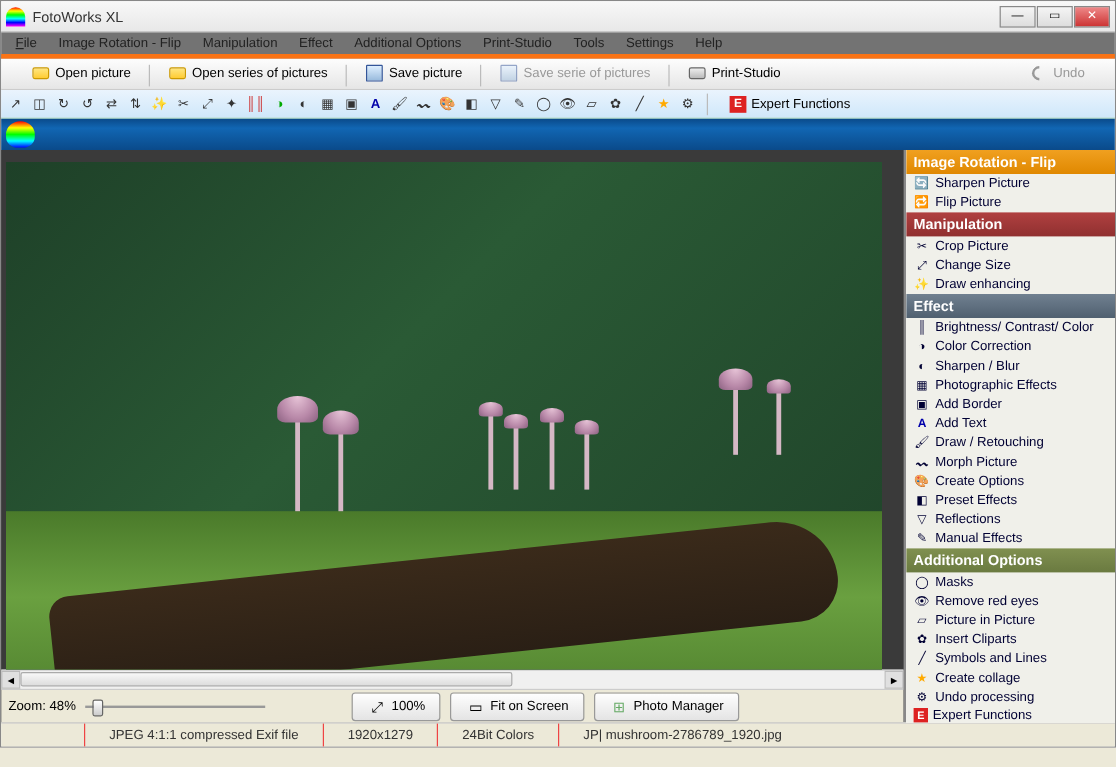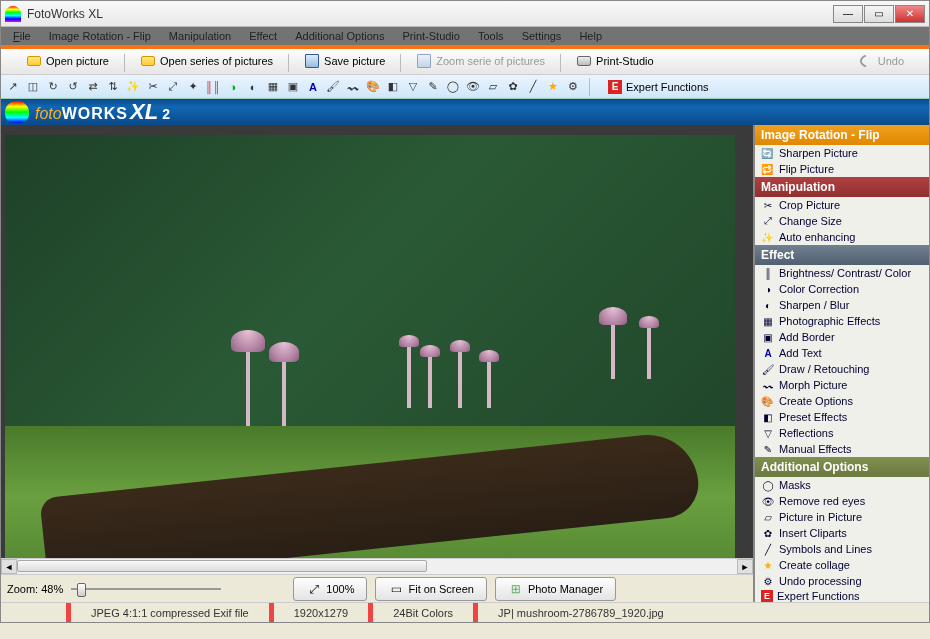--- a/index.html
+++ b/index.html
@@ -54,21 +54,21 @@
 .side { width: 176px; background: #f0f0ea; border-left: 2px solid #888; display: flex; flex-direction: column; overflow-y: auto; }
 .sec-hdr { padding: 3px 6px; color: #fff; font-weight: bold; font-size: 12px; }
 .hdr-orange { background: linear-gradient(#f0a020,#e08800); }
 .hdr-red { background: linear-gradient(#b04040,#903030); }
 .hdr-blue { background: linear-gradient(#708090,#506070); }
 .hdr-green { background: linear-gradient(#809050,#6a7a40); }
 .side-item { display: flex; align-items: center; gap: 4px; padding: 1px 6px; cursor: pointer; color: #003; }
 .sico { width: 14px; height: 14px; display: flex; align-items: center; justify-content: center; font-size: 10px; }
 .undo-row { background: #d5f0c5; padding: 3px 6px; text-align: center; color: #7a8; font-style: italic; margin-top: 2px; }
 .statusbar { height: 20px; background: #ece9d8; border-top: 1px solid #ccc; display: flex; align-items: center; font-size: 11px; color: #333; }
-.status-cell { padding: 0 20px; border-right: 5px solid #ef4444; height: 100%; display: flex; align-items: center; }
+.status-cell { padding: 0 20px; border-right: 1px solid #ef4444; height: 100%; display: flex; align-items: center; }
 </style>
 </head>
 <body>
 
 <div class="window">
 
   <div class="titlebar">
     <div class="title-icon"></div>
     <div class="title-text">FotoWorks XL</div>
     <div class="win-btns">
@@ -109,21 +109,21 @@
         <span class="ico">
           <span class="disk"></span>
         </span>
         <span>Save picture</span>
       </div>
     <div class="tb-sep"></div>
     <div class="tb-btn tb-disabled">
         <span class="ico">
           <span class="disk" style="opacity:.5"></span>
         </span>
-        <span>Zoom serie of pictures</span>
+        <span>Save serie of pictures</span>
       </div>
     <div class="tb-sep"></div>
     <div class="tb-btn">
         <span class="ico">
           <span class="printer"></span>
         </span>
         <span>Print-Studio</span>
       </div>
     <div style="flex:1"></div>
     <div class="tb-btn tb-disabled">
@@ -166,23 +166,20 @@
     <div class="mini">⚙</div>
     <div class="tb-sep"></div>
     <div class="expert-btn">
       <span class="e-badge">E</span>
       <span>Expert Functions</span>
     </div>
   </div>
 
   <div class="banner">
     <div class="balloon"></div>
-    <div class="banner-text">
-      <span class="foto">foto</span><span class="works">WORKS</span><span class="xl">XL</span><span class="two">2</span>
-    </div>
   </div>
 
   <div class="main">
     <div class="canvas-area">
       <div class="canvas">
         <div class="image">
           <div class="moss"></div>
           <div class="log"></div>
           <div class="mush" style="left:33%;bottom:38%;height:80px">
               <div class="cap" style="width:34px;height:22px;left:-15px;top:-16px"></div>
@@ -254,21 +251,21 @@
       <div class="side-item">
           <span class="sico">✂</span>
           <span>Crop Picture</span>
         </div>
       <div class="side-item">
           <span class="sico">⤢</span>
           <span>Change Size</span>
         </div>
       <div class="side-item">
           <span class="sico">✨</span>
-          <span>Auto enhancing</span>
+          <span>Draw enhancing</span>
         </div>
 
       <div class="sec-hdr hdr-blue">Effect</div>
       <div class="side-item">
           <span class="sico">║</span>
           <span>Brightness/ Contrast/ Color</span>
         </div>
       <div class="side-item">
           <span class="sico">◑</span>
           <span>Color Correction</span>

